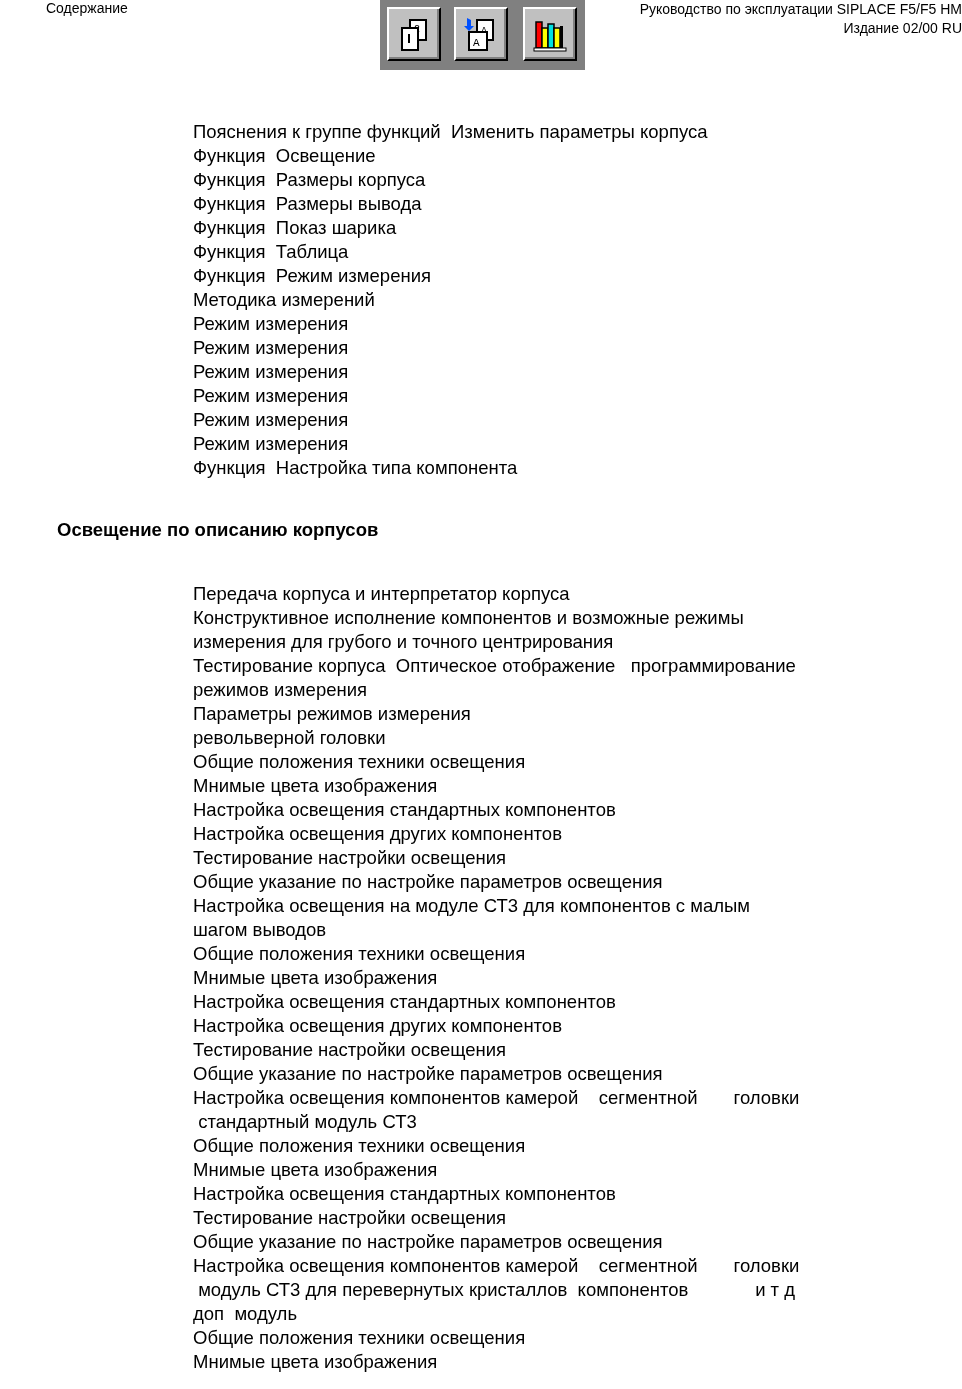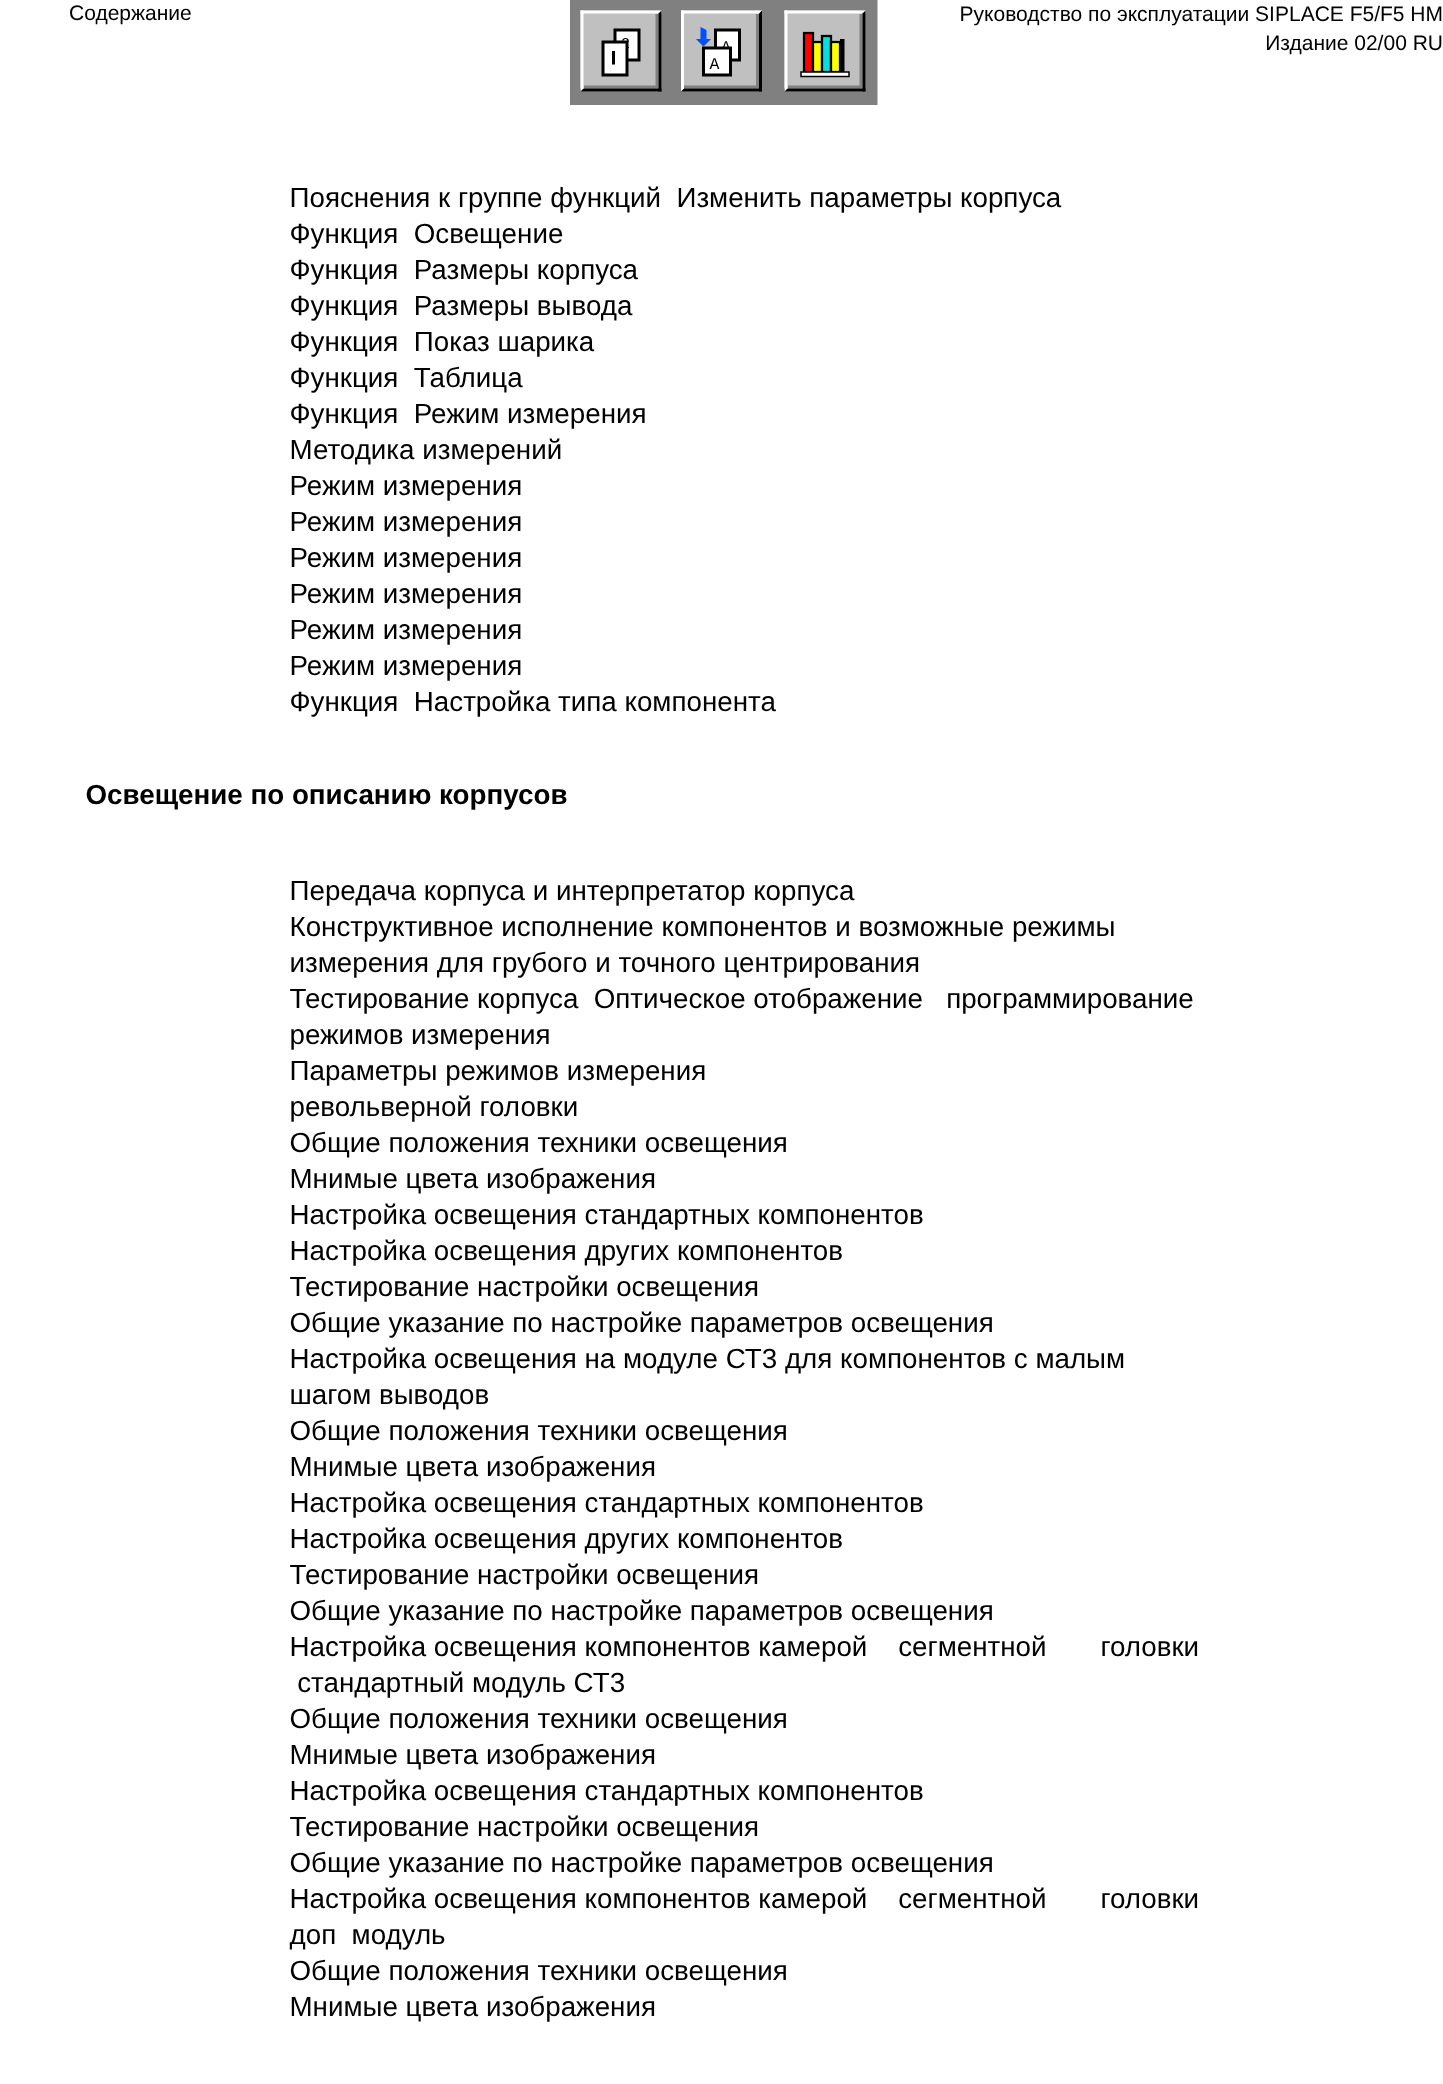--- a/index.html
+++ b/index.html
@@ -103,16 +103,17 @@
   <div class="item">Тестирование настройки освещения</div>
   <div class="item">Общие указание по настройке параметров освещения</div>
   <div class="item">Настройка освещения компонентов камерой    сегментной       головки</div>
   <div class="item"> стандартный модуль СТ3</div>
   <div class="item">Общие положения техники освещения</div>
   <div class="item">Мнимые цвета изображения</div>
   <div class="item">Настройка освещения стандартных компонентов</div>
   <div class="item">Тестирование настройки освещения</div>
   <div class="item">Общие указание по настройке параметров освещения</div>
   <div class="item">Настройка освещения компонентов камерой    сегментной       головки</div>
+  <div class="item"> модуль СТ3 для перевернутых кристаллов  компонентов             и т д</div>
   <div class="item">доп  модуль</div>
   <div class="item">Общие положения техники освещения</div>
   <div class="item">Мнимые цвета изображения</div>
 </div>
 
 </body></html>

